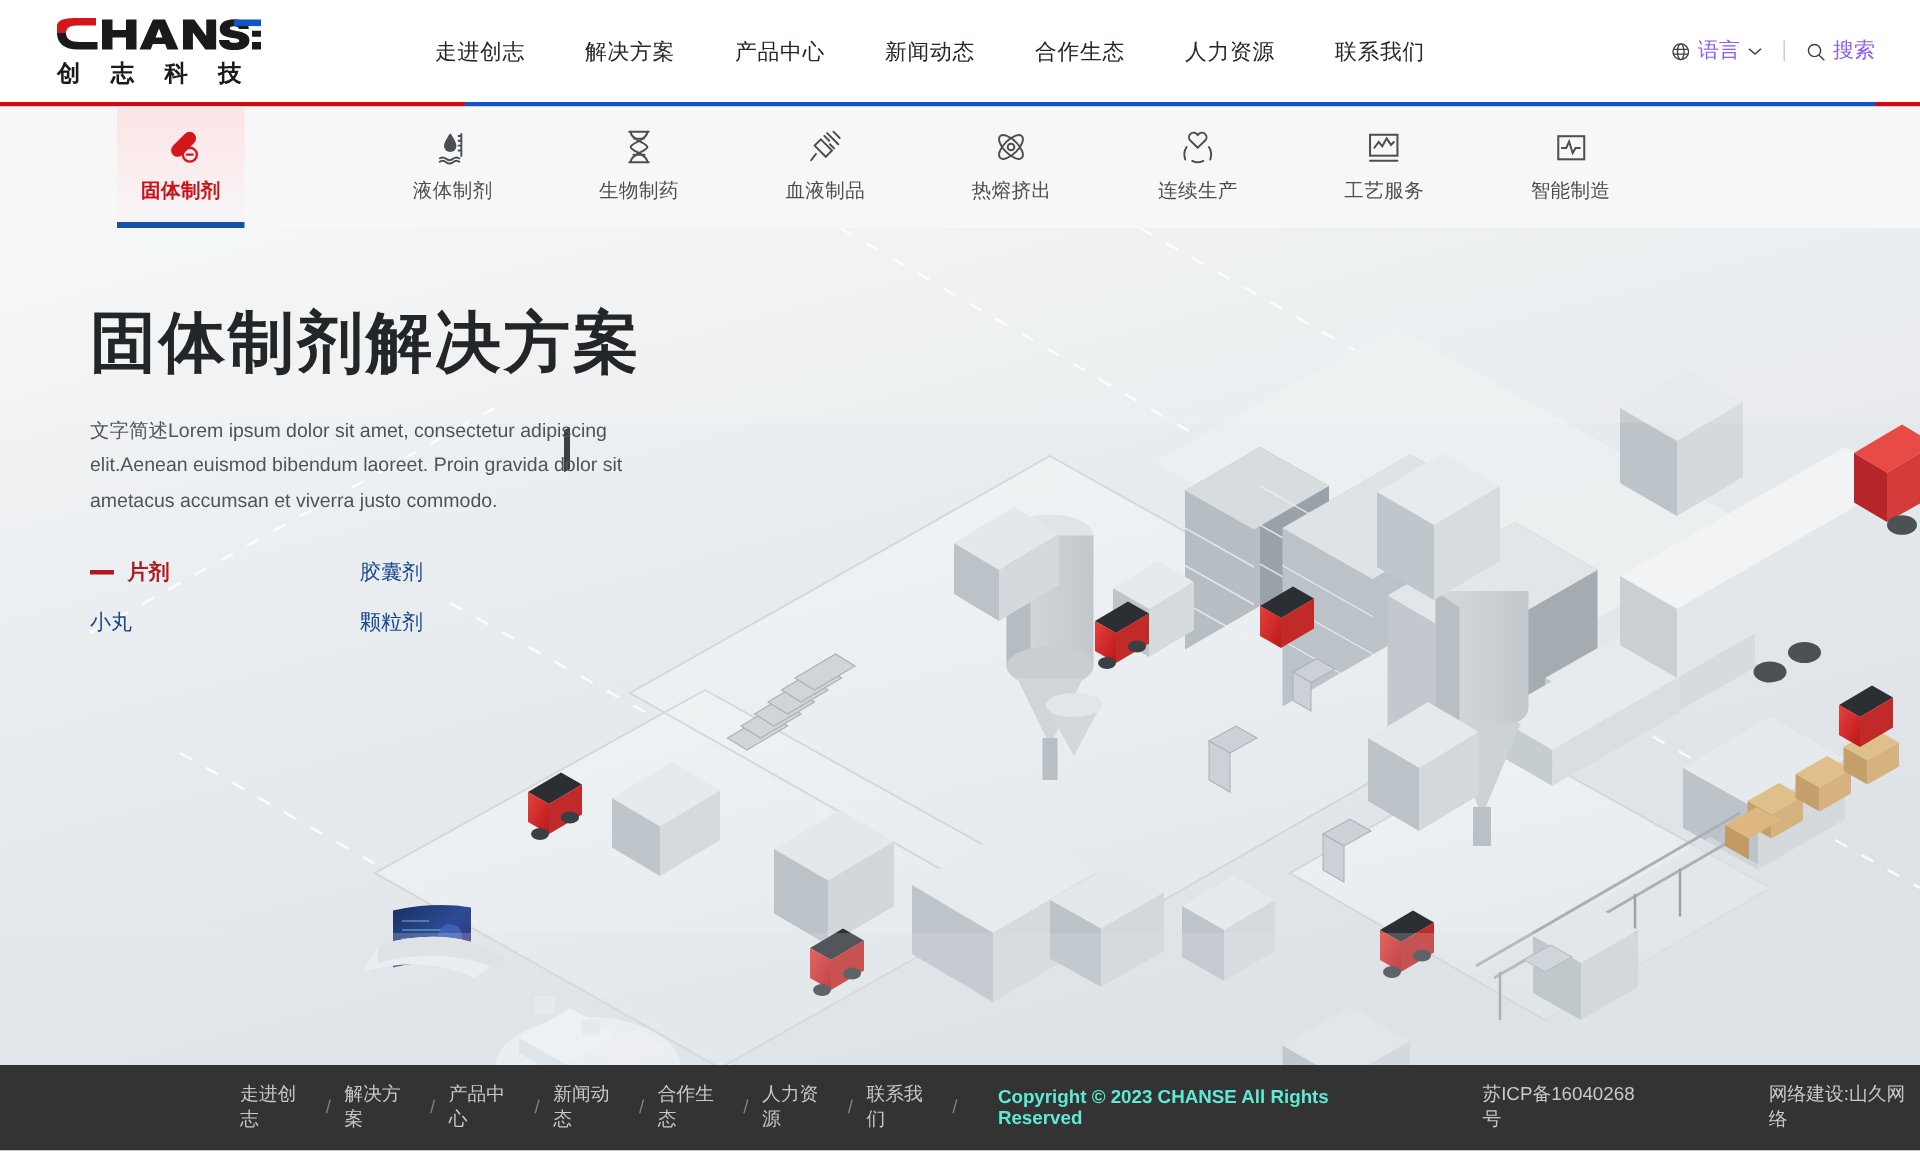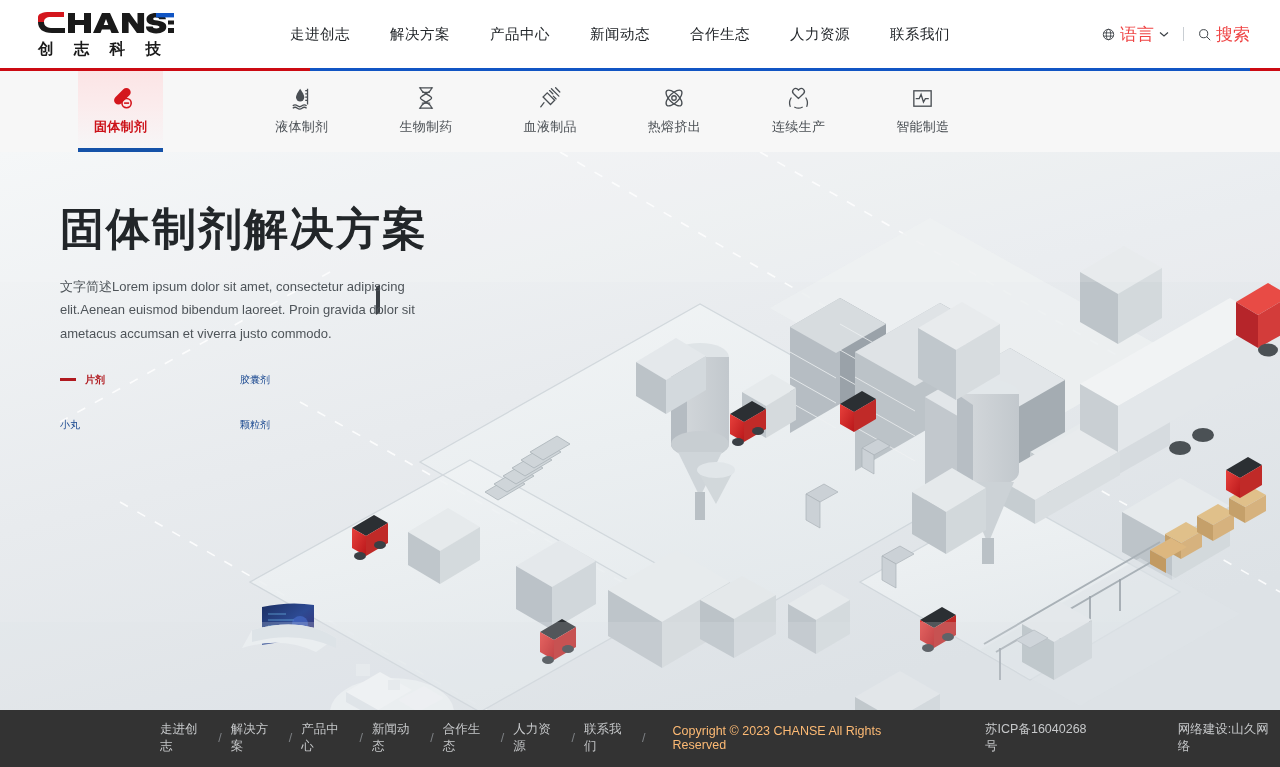--- a/index.html
+++ b/index.html
@@ -19,21 +19,21 @@
   .logo svg { display: block; }
 
   .mainnav { display: flex; align-items: center; margin-left: 96px; gap: 0; }
   .mainnav a {
     color: #23272b; font-size: 14.5px; text-decoration: none;
     padding: 0 20px; letter-spacing: .5px; white-space: nowrap;
   }
 
   .header-right {
     margin-left: auto; display: flex; align-items: center;
-    color: #ef4444; font-size: 17px; gap: 0;
+    color: #8b5cf6; font-size: 14px; gap: 0;
   }
   .lang, .searchbox { display: flex; align-items: center; gap: 5px; cursor: pointer; }
   .lang { padding-right: 14px; }
   .hdiv { width: 1px; height: 14px; background: #c9ced3; }
   .searchbox { padding-left: 14px; }
   .ico { display: inline-block; line-height: 0; }
 
   
   .rule { display: flex; height: 3px; width: 100%; }
   .rule .r1 { width: 310px; background: #cc0a13; }
@@ -75,42 +75,42 @@
   .hero-title {
     font-size: 44px; font-weight: bold; color: #222629;
     letter-spacing: 2px; line-height: 1.12;
   }
   .hero-desc {
     margin-top: 22px; font-size: 13px; line-height: 1.78;
     color: #4e5459; width: 400px;
   }
   .hero-links {
     margin-top: 28px; display: grid;
-    grid-template-columns: 180px 180px; row-gap: 31px;
-    font-size: 10px;
+    grid-template-columns: 180px 180px; row-gap: 15px;
+    font-size: 14px;
   }
   .hlink { color: #17468f; text-decoration: none; display: flex; align-items: center; gap: 9px; }
   .hlink .dash { width: 0; height: 0; }
   .hlink.active { color: #b0191f; font-weight: bold; }
   .hlink.active .dash { width: 16px; height: 2.5px; background: #b0191f; display: inline-block; }
 
   
   .scene { position: absolute; inset: 0; z-index: 2; }
   .scene svg { width: 100%; height: 100%; display: block; }
 
   
   .footer {
     position: absolute; left: 0; bottom: 0; width: 1280px; height: 59px;
     background: #333333; display: flex; align-items: center;
     color: #c6c8ca; font-size: 12.5px;
   }
   .f-links { display: flex; align-items: center; margin-left: 160px; }
   .f-links a { color: #c6c8ca; text-decoration: none; }
   .f-sep { color: #7d8084; padding: 0 9px; }
-  .f-copy { margin-left: 18px; color: #fdba74; }
+  .f-copy { margin-left: 18px; color: #5eead4; font-weight: bold; }
   .f-icp { margin-left: 50px; color: #c6c8ca; }
   .f-build { margin-left: 80px; color: #c6c8ca; }
 </style>
 </head>
 <body>
 
 <div class="page">
 
   <div class="header">
 
@@ -248,20 +248,30 @@
         <svg width="25" height="26" viewBox="0 0 26 28" fill="none" stroke="#4a4f54" stroke-width="1.4" stroke-linecap="round">
           <path d="M13 14.5 L7.5 9.2 a3.3 3.3 0 0 1 4.6-4.7 l.9 .9 .9-.9 a3.3 3.3 0 0 1 4.6 4.7 z"></path>
           <path d="M5 14 c-2 3 -2 6 -1 9"></path>
           <path d="M21 14 c2 3 2 6 1 9"></path>
           <path d="M9 24 q4 2 8 0"></path>
         </svg>
       </span>
       <span class="tlabel">连续生产</span>
     </div>
 
+    <div class="tab">
+      <span class="ticon">
+        <svg width="25" height="25" viewBox="0 0 26 26" fill="none" stroke="#4a4f54" stroke-width="1.4" stroke-linecap="round">
+          <rect x="3.5" y="4" width="19" height="14.5"></rect>
+          <path d="M6.5 13 l3-4 2.5 3 3-5.5 3 4.5 2-2"></path>
+          <path d="M3.5 22 h19"></path>
+        </svg>
+      </span>
+      <span class="tlabel">工艺服务</span>
+    </div>
 
     <div class="tab">
       <span class="ticon">
         <svg width="25" height="25" viewBox="0 0 26 26" fill="none" stroke="#4a4f54" stroke-width="1.4" stroke-linecap="round">
           <rect x="4" y="5" width="18" height="16"></rect>
           <path d="M6.5 13.2 h3 l2-4.5 2.5 8 2-3.5 h3"></path>
         </svg>
       </span>
       <span class="tlabel">智能制造</span>
     </div>

